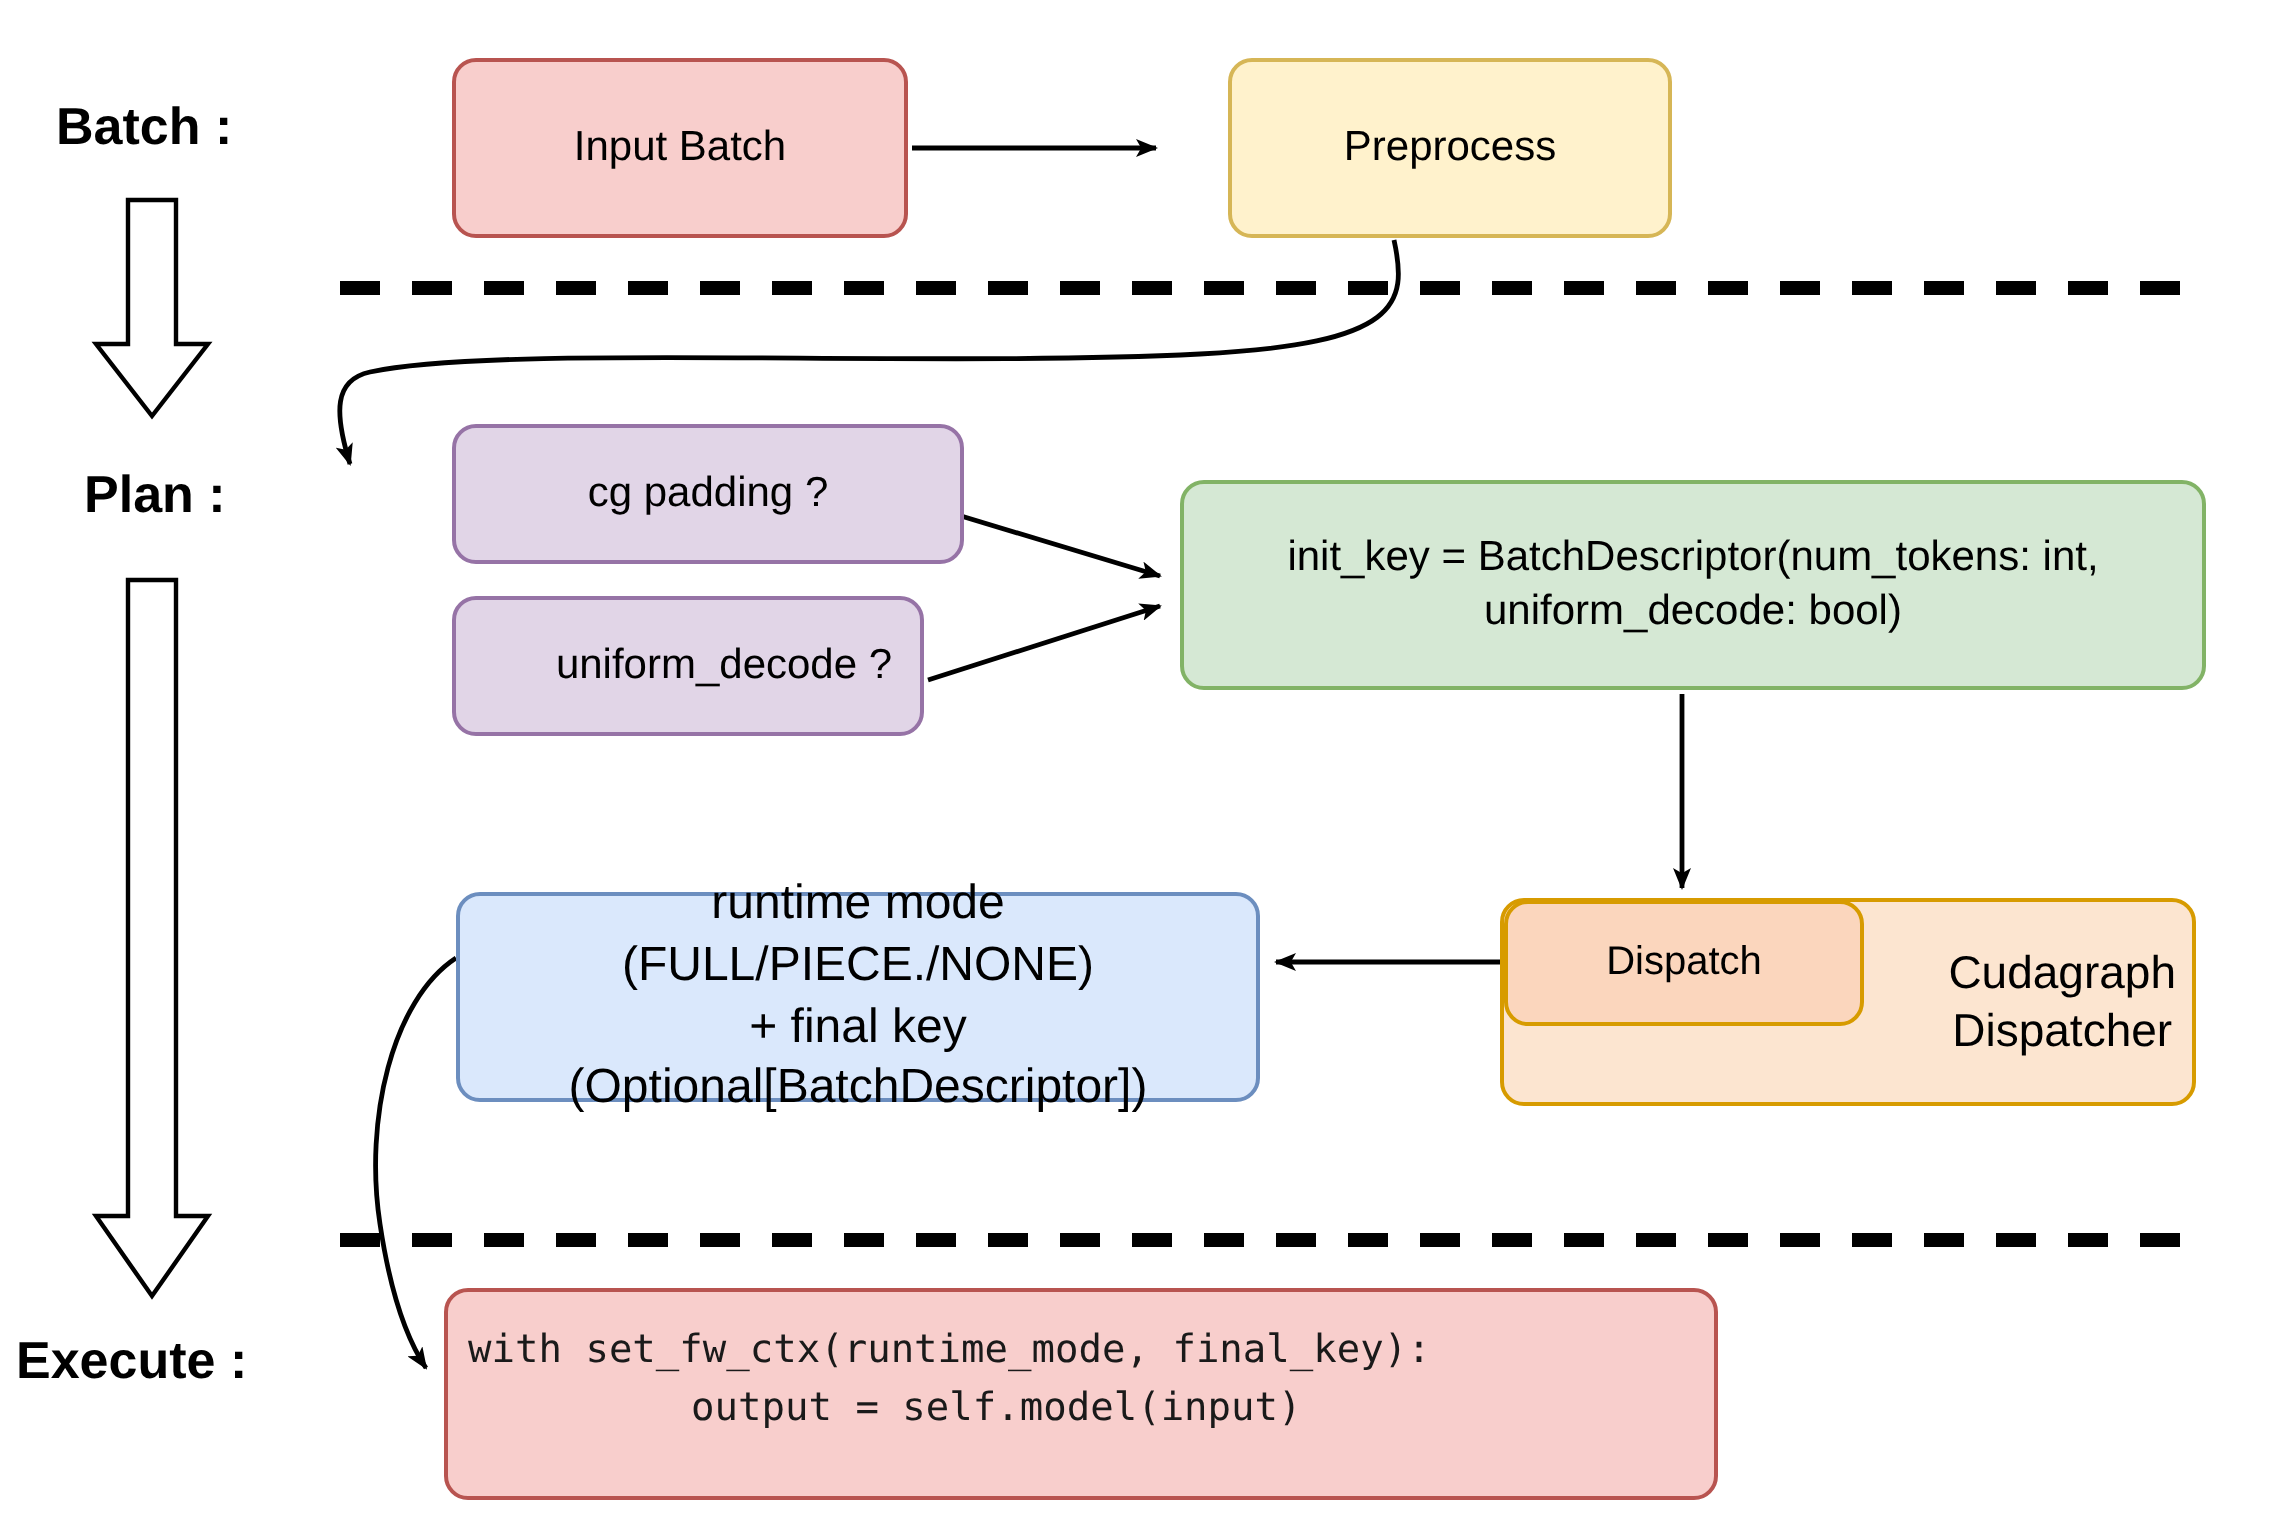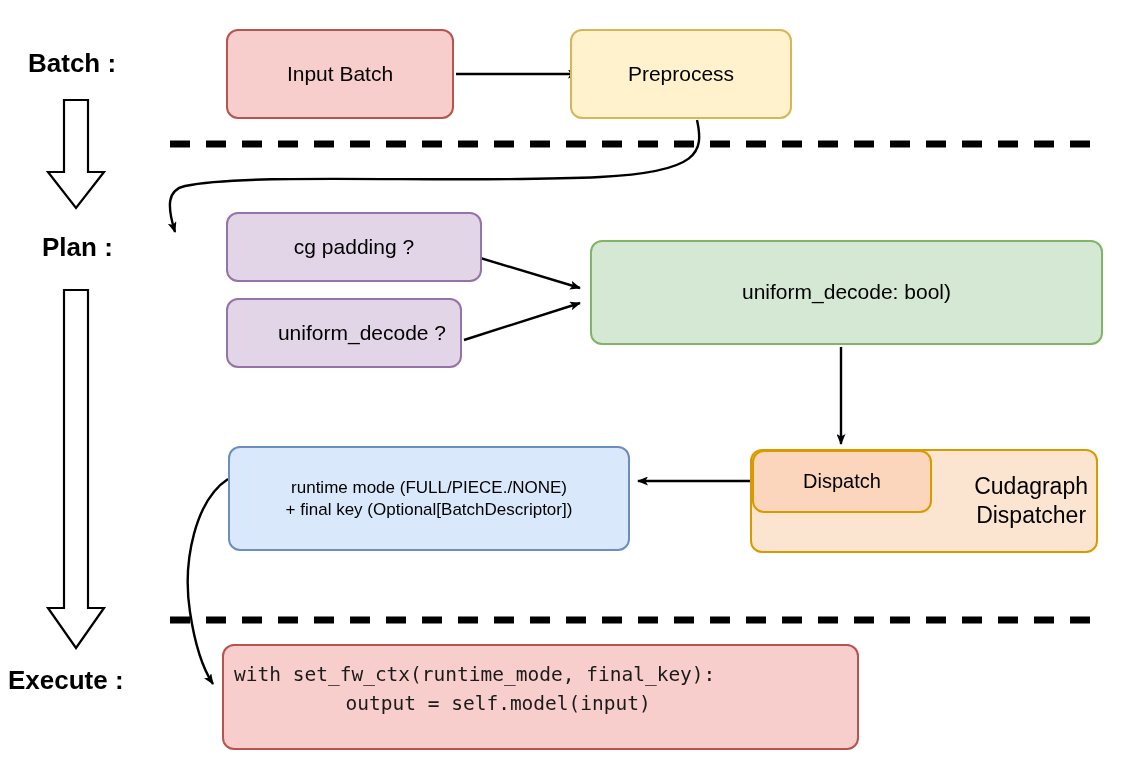--- a/index.html
+++ b/index.html
@@ -49,21 +49,21 @@
     line-height: 1.28;
     padding: 2px 8px;
   }
 
   
   #node-input-batch {
     left: 226px; top: 29px; width: 228px; height: 90px;
     background: #f8cecc; border-color: #b85450;
   }
   #node-preprocess {
-    left: 570px; top: 29px; width: 222px; height: 90px;
+    left: 614px; top: 29px; width: 222px; height: 90px;
     background: #ffe6cc; border-color: #d6b656;
     background: #fff2cc; border-color: #d6b656;
   }
 
   
   #node-cg-padding {
     left: 226px; top: 212px; width: 256px; height: 70px;
     background: #e1d5e7; border-color: #9673a6;
   }
   #node-uniform-decode {
@@ -87,21 +87,21 @@
   #node-dispatch {
     left: 752px; top: 450px; width: 180px; height: 63px;
     background: #fbd6bd; border-color: #d79b00;
     font-size: 20px;
   }
 
   
   #node-runtime-mode {
     left: 228px; top: 446px; width: 402px; height: 105px;
     background: #dae8fc; border-color: #6c8ebf;
-    font-size: 17px;
+    font-size: 24px;
   }
 
   
   #node-code {
     left: 222px; top: 644px; width: 637px; height: 106px;
     background: #f8cecc; border-color: #b85450;
     align-items: flex-start;
     justify-content: flex-start;
     padding: 14px 0 0 10px;
   }
@@ -164,20 +164,21 @@
 <div class="node" id="node-cg-padding">
   <span>cg padding ?</span>
 </div>
 
 <div class="node" id="node-uniform-decode">
   <span>uniform_decode ?</span>
 </div>
 
 <div class="node" id="node-init-key">
   <div>
+    <div>init_key = BatchDescriptor(num_tokens: int,</div>
     <div>uniform_decode: bool)</div>
   </div>
 </div>
 
 <div class="node" id="node-cudagraph-dispatcher">
   <div>
     <div>Cudagraph</div>
     <div>Dispatcher</div>
   </div>
 </div>

